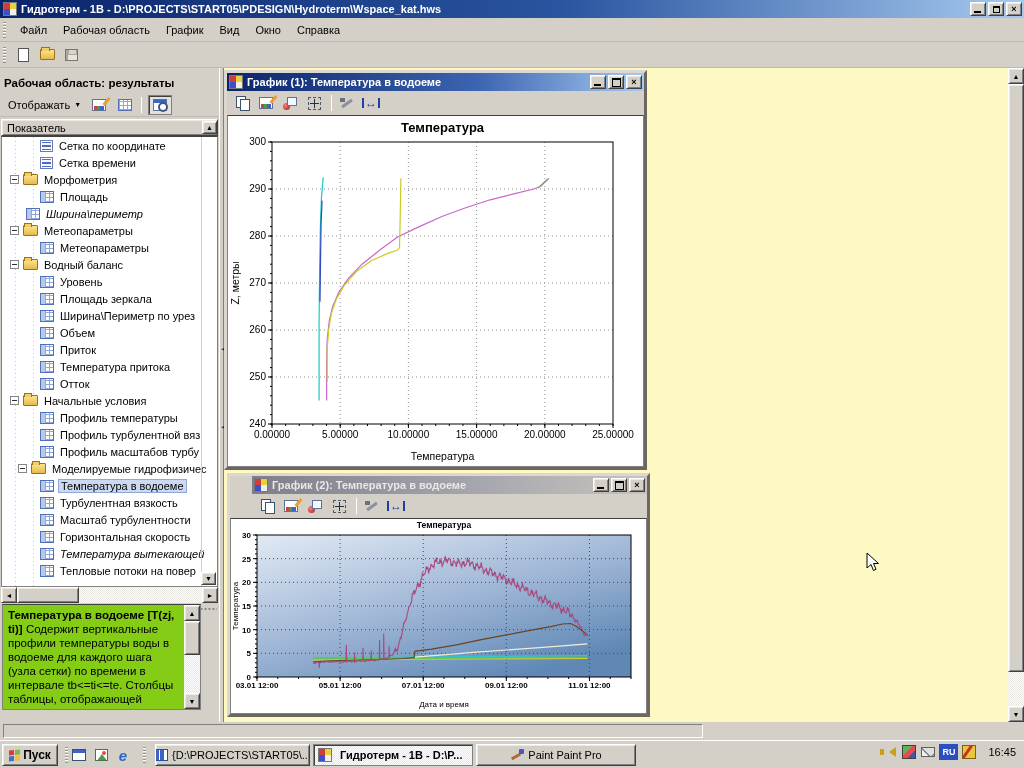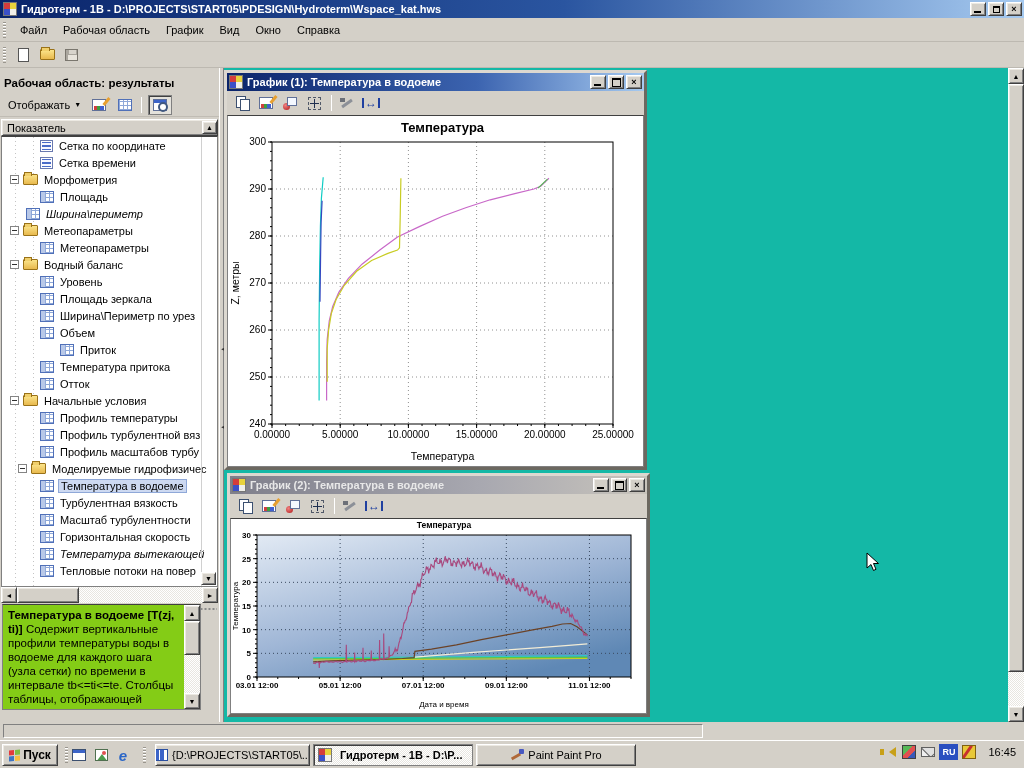--- a/index.html
+++ b/index.html
@@ -103,28 +103,28 @@
   .desc-text { flex:1; padding:3px 2px 3px 5px; overflow:hidden; line-height:14px; font-size:11.5px; }
   .desc-title { font-weight:bold; }
   .desc-scroll { width:16px; display:flex; flex-direction:column; }
   .desc-scroll .scroll-track { width:16px; }
   .vthumb { height:34px; width:16px; }
 
   
   .v-splitter { position:absolute; left:219px; top:68px; width:5px; height:654px; background:#D4D0C8;
      border-left:1px solid #fff; border-right:1px solid #808080; }
   .v-splitter i { position:absolute; left:0; font-size:6px; color:#303030; }
-  .mdi { position:absolute; left:224px; top:68px; width:800px; height:654px; background:#14b8a6; }
+  .mdi { position:absolute; left:224px; top:68px; width:800px; height:654px; background:#fef9c3; }
   .mdi-vscroll { position:absolute; right:0; top:0; width:16px; height:654px; display:flex; flex-direction:column; }
   .mdi-vscroll .vthumb-big { height:588px; width:16px; }
 
   
   .chart-win { position:absolute; background:#D4D0C8; border:3px solid; border-color:#DCD8D0 #6C6860 #6C6860 #DCD8D0; }
   #cw1 { left:0px; top:2px; width:423px; height:400px; }
-  #cw2 { left:3px; top:405px; width:423px; height:244px; }
+  #cw2 { left:3px; top:405px; width:423px; height:244px;padding-left:22px; }
   .cw-titlebar { height:18px; display:flex; align-items:center; padding-left:2px; color:#fff; font-weight:bold; position:relative; }
   .cw-titlebar.active { background:linear-gradient(90deg,#0A246A 0%,#3C64B0 60%,#A6CAF0 100%); }
   .cw-titlebar.inactive { background:linear-gradient(90deg,#7F7F8B 0%,#A8A8B0 60%,#C8C4BC 100%); color:#E8E8E8; }
   .cw-toolbar { height:24px; display:flex; align-items:center; padding-left:4px; background:#D4D0C8; }
   .cw-client { position:absolute; left:0; right:0; bottom:0; background:#fff; border:1px solid #808080; border-top-color:#404040; }
   #cw1 .cw-client { top:42px; }
   #cw2 .cw-client { top:42px; }
 
   
   .status-strip { position:absolute; left:0; top:722px; width:1024px; height:18px; background:#D4D0C8; }
@@ -277,21 +277,21 @@
           <span class="lbl">Площадь зеркала</span>
         </div>
         <div class="tree-row" style="padding-left: 38px;">
           <span class="ico-table"></span>
           <span class="lbl">Ширина\Периметр по урез</span>
         </div>
         <div class="tree-row" style="padding-left: 38px;">
           <span class="ico-table"></span>
           <span class="lbl">Объем</span>
         </div>
-        <div class="tree-row" style="padding-left: 58px;">
+        <div class="tree-row" style="padding-left: 38px;">
           <span class="ico-table"></span>
           <span class="lbl">Приток</span>
         </div>
         <div class="tree-row" style="padding-left: 38px;">
           <span class="ico-table"></span>
           <span class="lbl">Температура притока</span>
         </div>
         <div class="tree-row" style="padding-left: 38px;">
           <span class="ico-table"></span>
           <span class="lbl">Отток</span>

